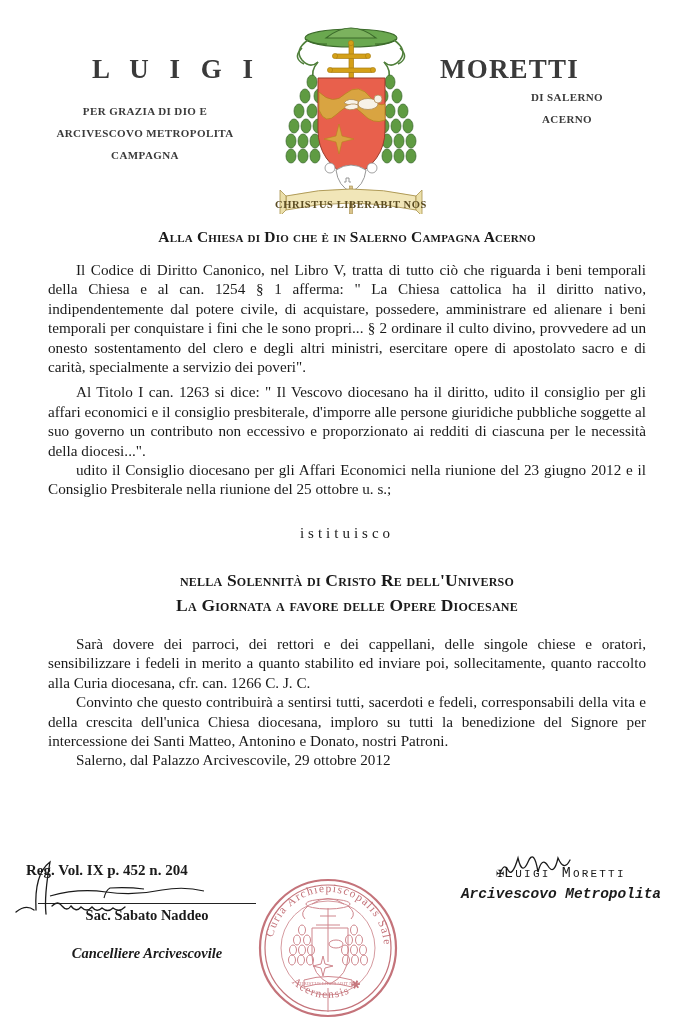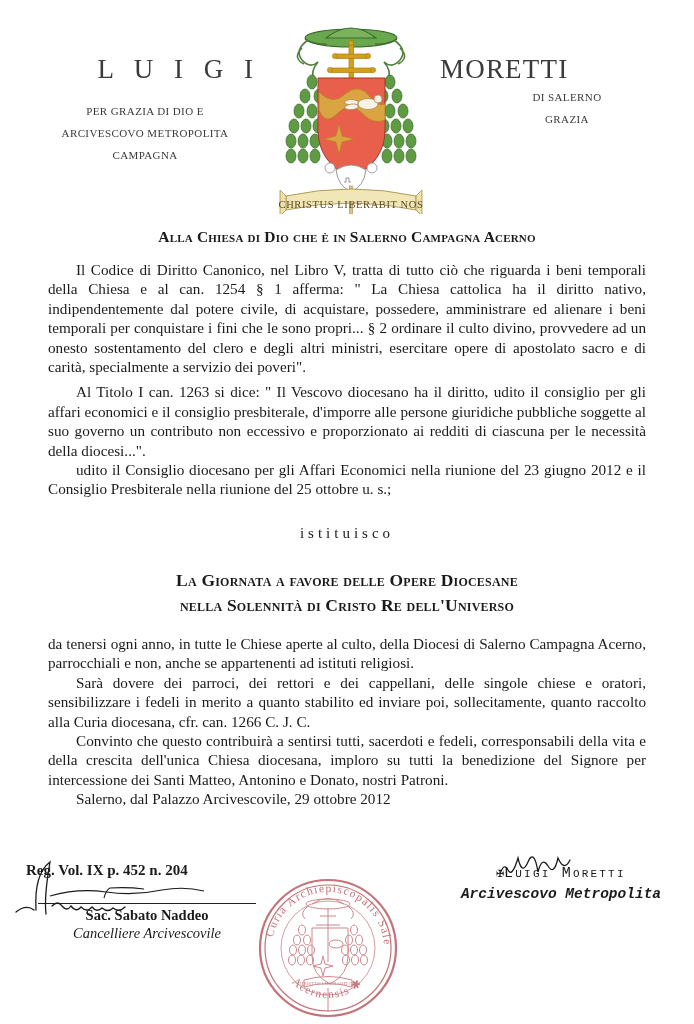--- a/index.html
+++ b/index.html
@@ -15,20 +15,21 @@
     font-family: "Liberation Serif", "DejaVu Serif", serif;
     color: #1a1a1a;
   }
 
   
   #letterhead {
     position: absolute;
     left: 0; top: 0;
     width: 578px;
     height: 212px;
+    font-weight: bold;
   }
   .lh-left {
     position: absolute;
     left: 30px; top: 52px;
     width: 230px;
     text-align: right;
     color: #3a3a3a;
   }
   .lh-right {
     position: absolute;
@@ -138,23 +139,24 @@
     background: #222;
     margin: 24px auto 2px auto;
   }
   .sig-name {
     font-weight: bold;
     font-size: 14.5px;
     line-height: 18px;
   }
   .sig-role {
     font-style: italic;
-    font-weight: normal;
+    font-weight: bold;
     font-size: 14.5px;
     line-height: 19px;
+    margin-top: 20px;
   }
   .sig-right {
     position: absolute;
     left: 436px; top: 12px;
     width: 250px;
     text-align: center;
     font-family: Liberation Mono, monospace;
   }
   .sig-bishop {
     font-size: 15px;
@@ -284,42 +286,41 @@
       <path d="M28 178 q65 -14 130 0 l0 14 q-65 -14 -130 0 z" fill="#f1e6b8" stroke="#a8924c" stroke-width="0.9"></path>
       <path d="M22 172 l6 6 l0 14 l-6 6 z" fill="#ece0ab" stroke="#a8924c" stroke-width="0.8"></path>
       <path d="M164 172 l-6 6 l0 14 l6 6 z" fill="#ece0ab" stroke="#a8924c" stroke-width="0.8"></path>
       <text x="93" y="190" font-family="Liberation Serif, serif" font-size="10.5" fill="#5a4b21" text-anchor="middle" letter-spacing="0.6">CHRISTUS LIBERABIT NOS</text>
     </svg>
   </div>
 
   <div class="lh-right">
     <div class="lh-name-right">MORETTI</div>
     <div class="lh-sub">DI SALERNO</div>
-    <div class="lh-sub">GRAZIA</div>
+    <div class="lh-sub">ACERNO</div>
   </div>
 </div>
 
 <div id="doc-body">
 
   <div class="addressee">Alla Chiesa di Dio che è in Salerno Campagna Acerno</div>
 
   <p class="para">Il Codice di Diritto Canonico, nel Libro V, tratta di tutto ciò che riguarda i beni temporali della Chiesa e al can. 1254 § 1 afferma: " La Chiesa cattolica ha il diritto nativo, indipendentemente dal potere civile, di acquistare, possedere, amministrare ed alienare i beni temporali per conquistare i fini che le sono propri... § 2 ordinare il culto divino, provvedere ad un onesto sostentamento del clero e degli altri ministri, esercitare opere di apostolato sacro e di carità, specialmente a servizio dei poveri".</p>
 
   <p class="para gap">Al Titolo I can. 1263 si dice: " Il Vescovo diocesano ha il diritto, udito il consiglio per gli affari economici e il consiglio presbiterale, d'imporre alle persone giuridiche pubbliche soggette al suo governo un contributo non eccessivo e proporzionato ai redditi di ciascuna per le necessità della diocesi...".</p>
 
   <p class="para">udito il Consiglio diocesano per gli Affari Economici nella riunione del 23 giugno 2012 e il Consiglio Presbiterale nella riunione del 25 ottobre u. s.;</p>
 
   <div class="center-word">istituisco</div>
 
   <div class="decree-title">
+    <div>nella Solennità di Cristo Re dell'Universo</div>
     <div>La Giornata a favore delle Opere Diocesane</div>
-    <div>nella Solennità di Cristo Re dell'Universo</div>
-  </div>
-
-  <p class="para noindent">da tenersi ogni anno, in tutte le Chiese aperte al culto, della Diocesi di Salerno Campagna Acerno, parrocchiali e non, anche se appartenenti ad istituti religiosi.</p>
+  </div>
+
   <p class="para">Sarà dovere dei parroci, dei rettori e dei cappellani, delle singole chiese e oratori, sensibilizzare i fedeli  in merito a quanto stabilito ed inviare poi, sollecitamente, quanto raccolto alla Curia diocesana, cfr. can. 1266 C. J. C.</p>
   <p class="para">Convinto che questo contribuirà a sentirsi tutti, sacerdoti e fedeli, corresponsabili della vita e della crescita dell'unica Chiesa diocesana, imploro su tutti la benedizione del Signore per intercessione dei Santi Matteo, Antonino e Donato, nostri Patroni.</p>
   <p class="para tight">Salerno, dal Palazzo Arcivescovile, 29 ottobre 2012</p>
 </div>
 
 <div id="seal">
   <svg viewBox="0 0 152 152" width="152" height="152" aria-hidden="true">
     <defs>
       <path id="sealArcTop" d="M 20,76 A 56,56 0 1 1 132,76"></path>
       <path id="sealArcBot" d="M 26,76 A 50,50 0 1 0 126,76"></path>

